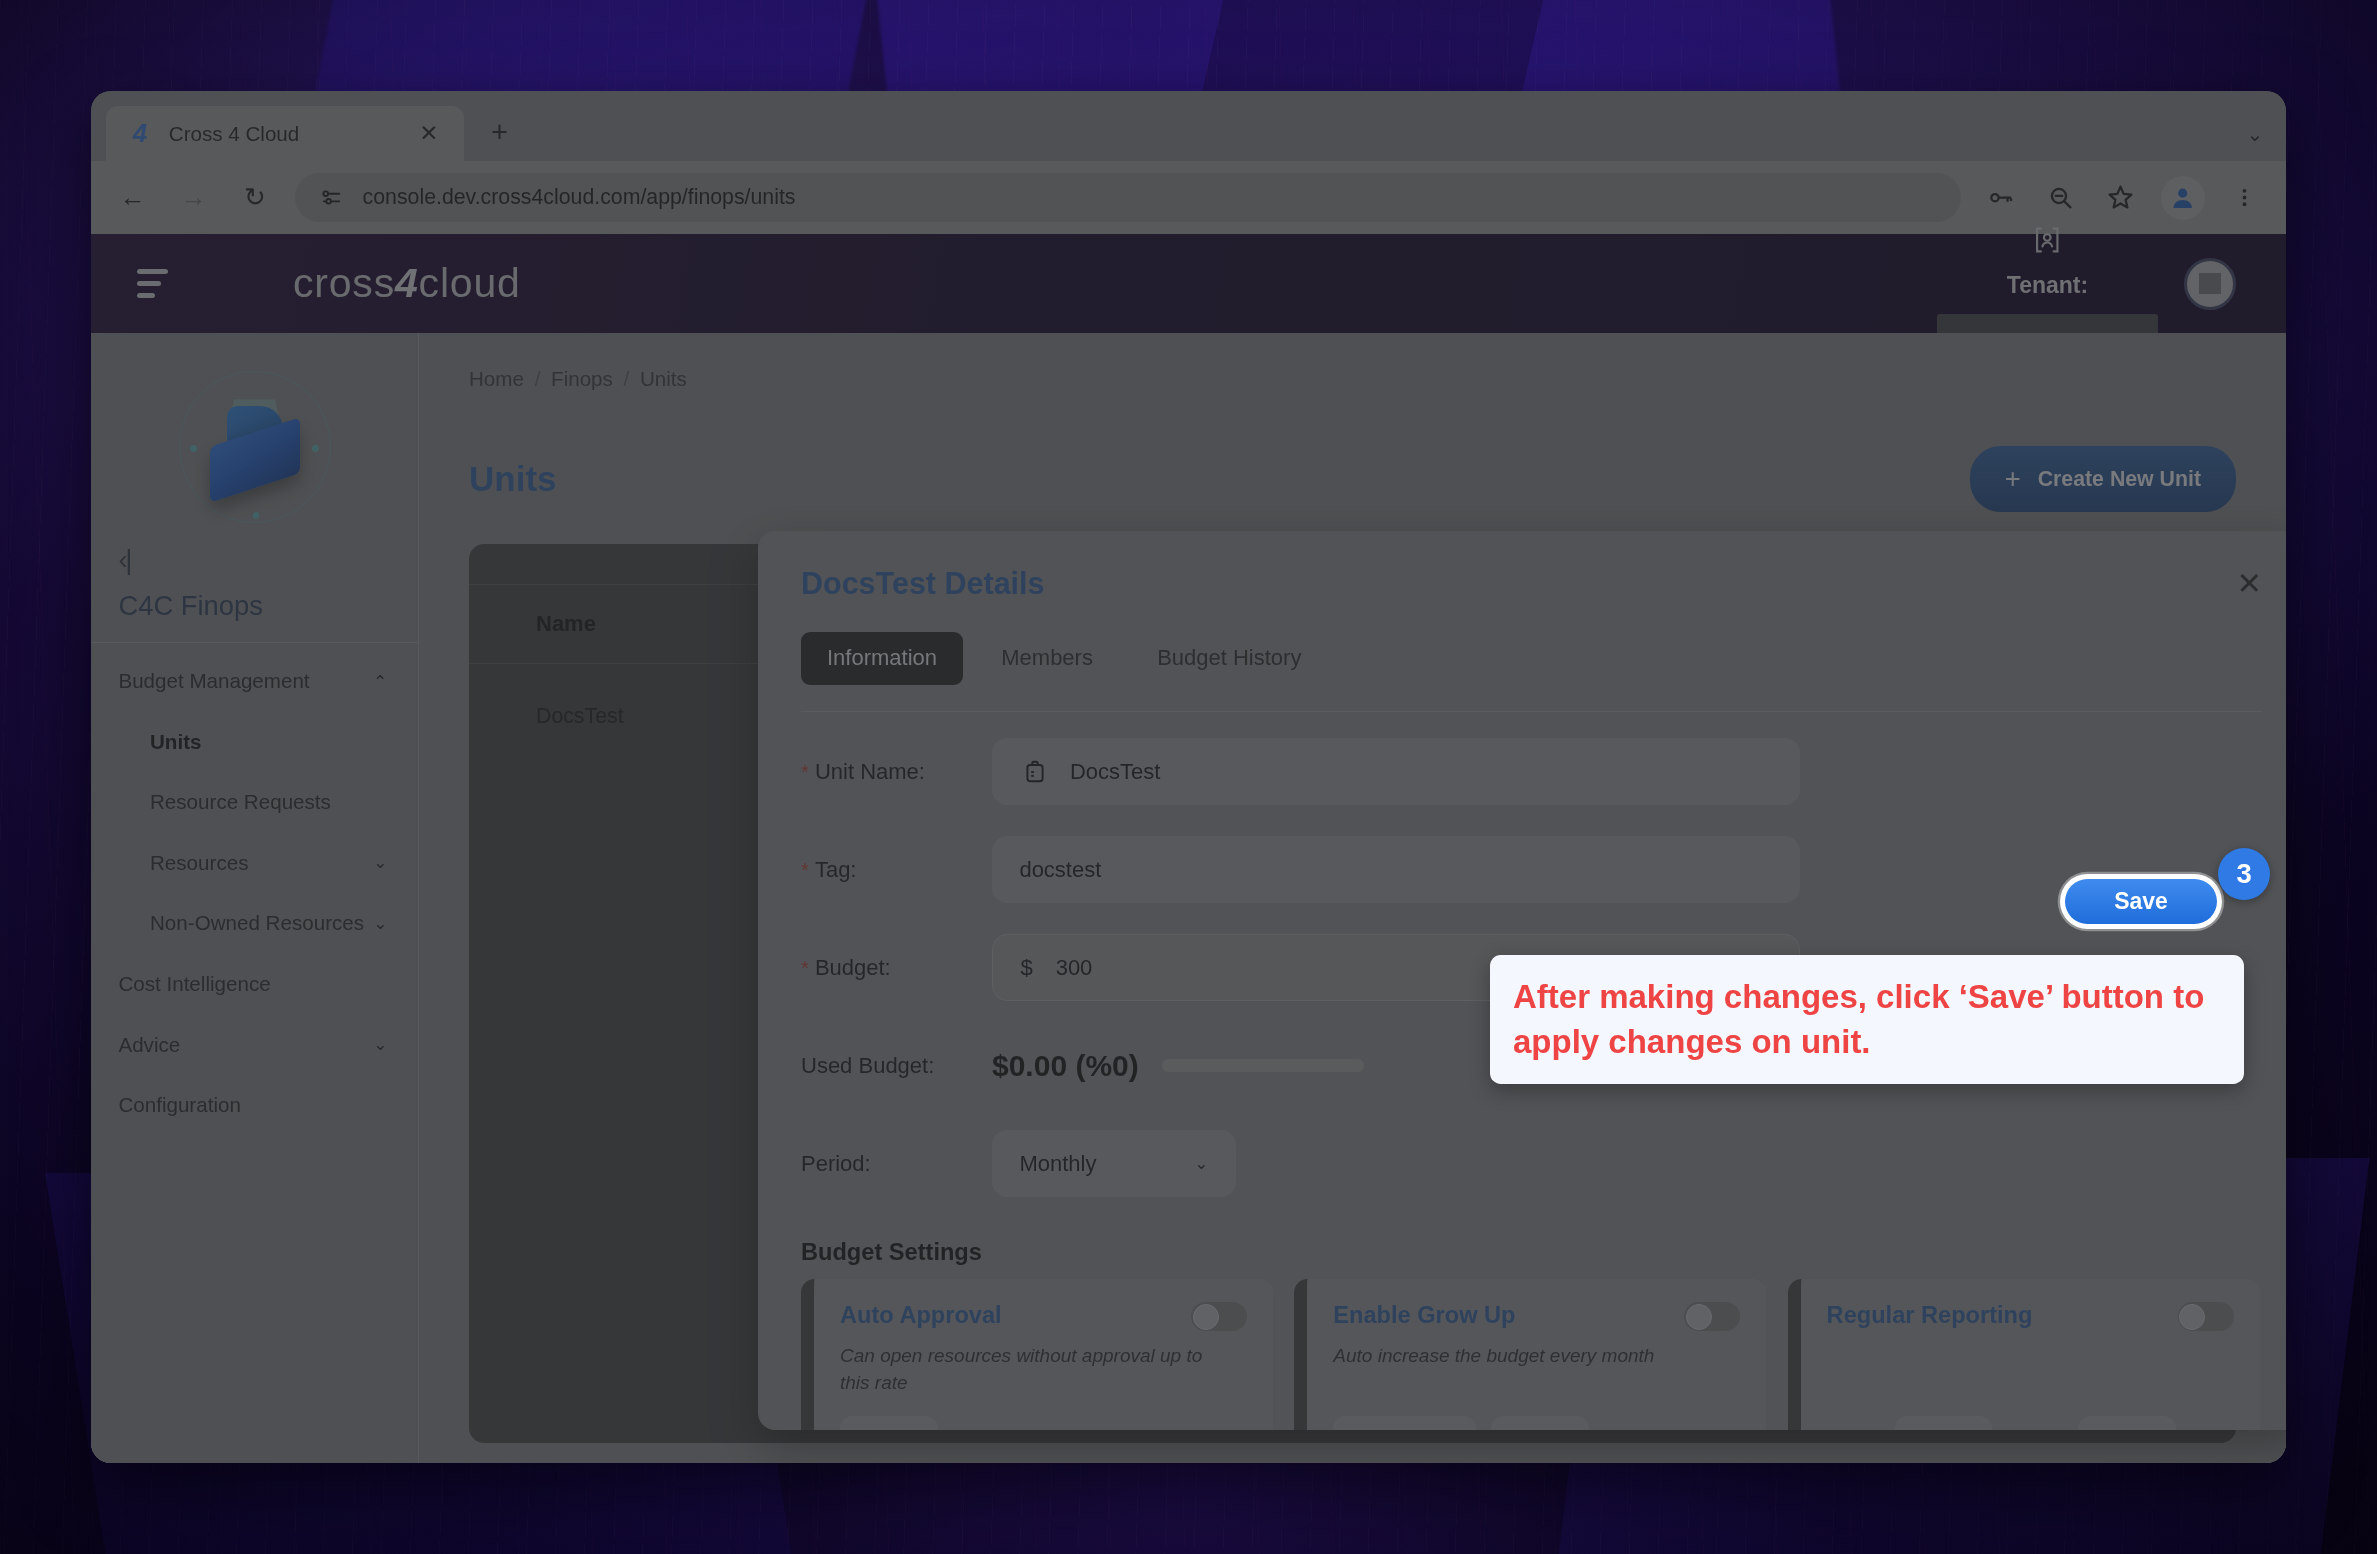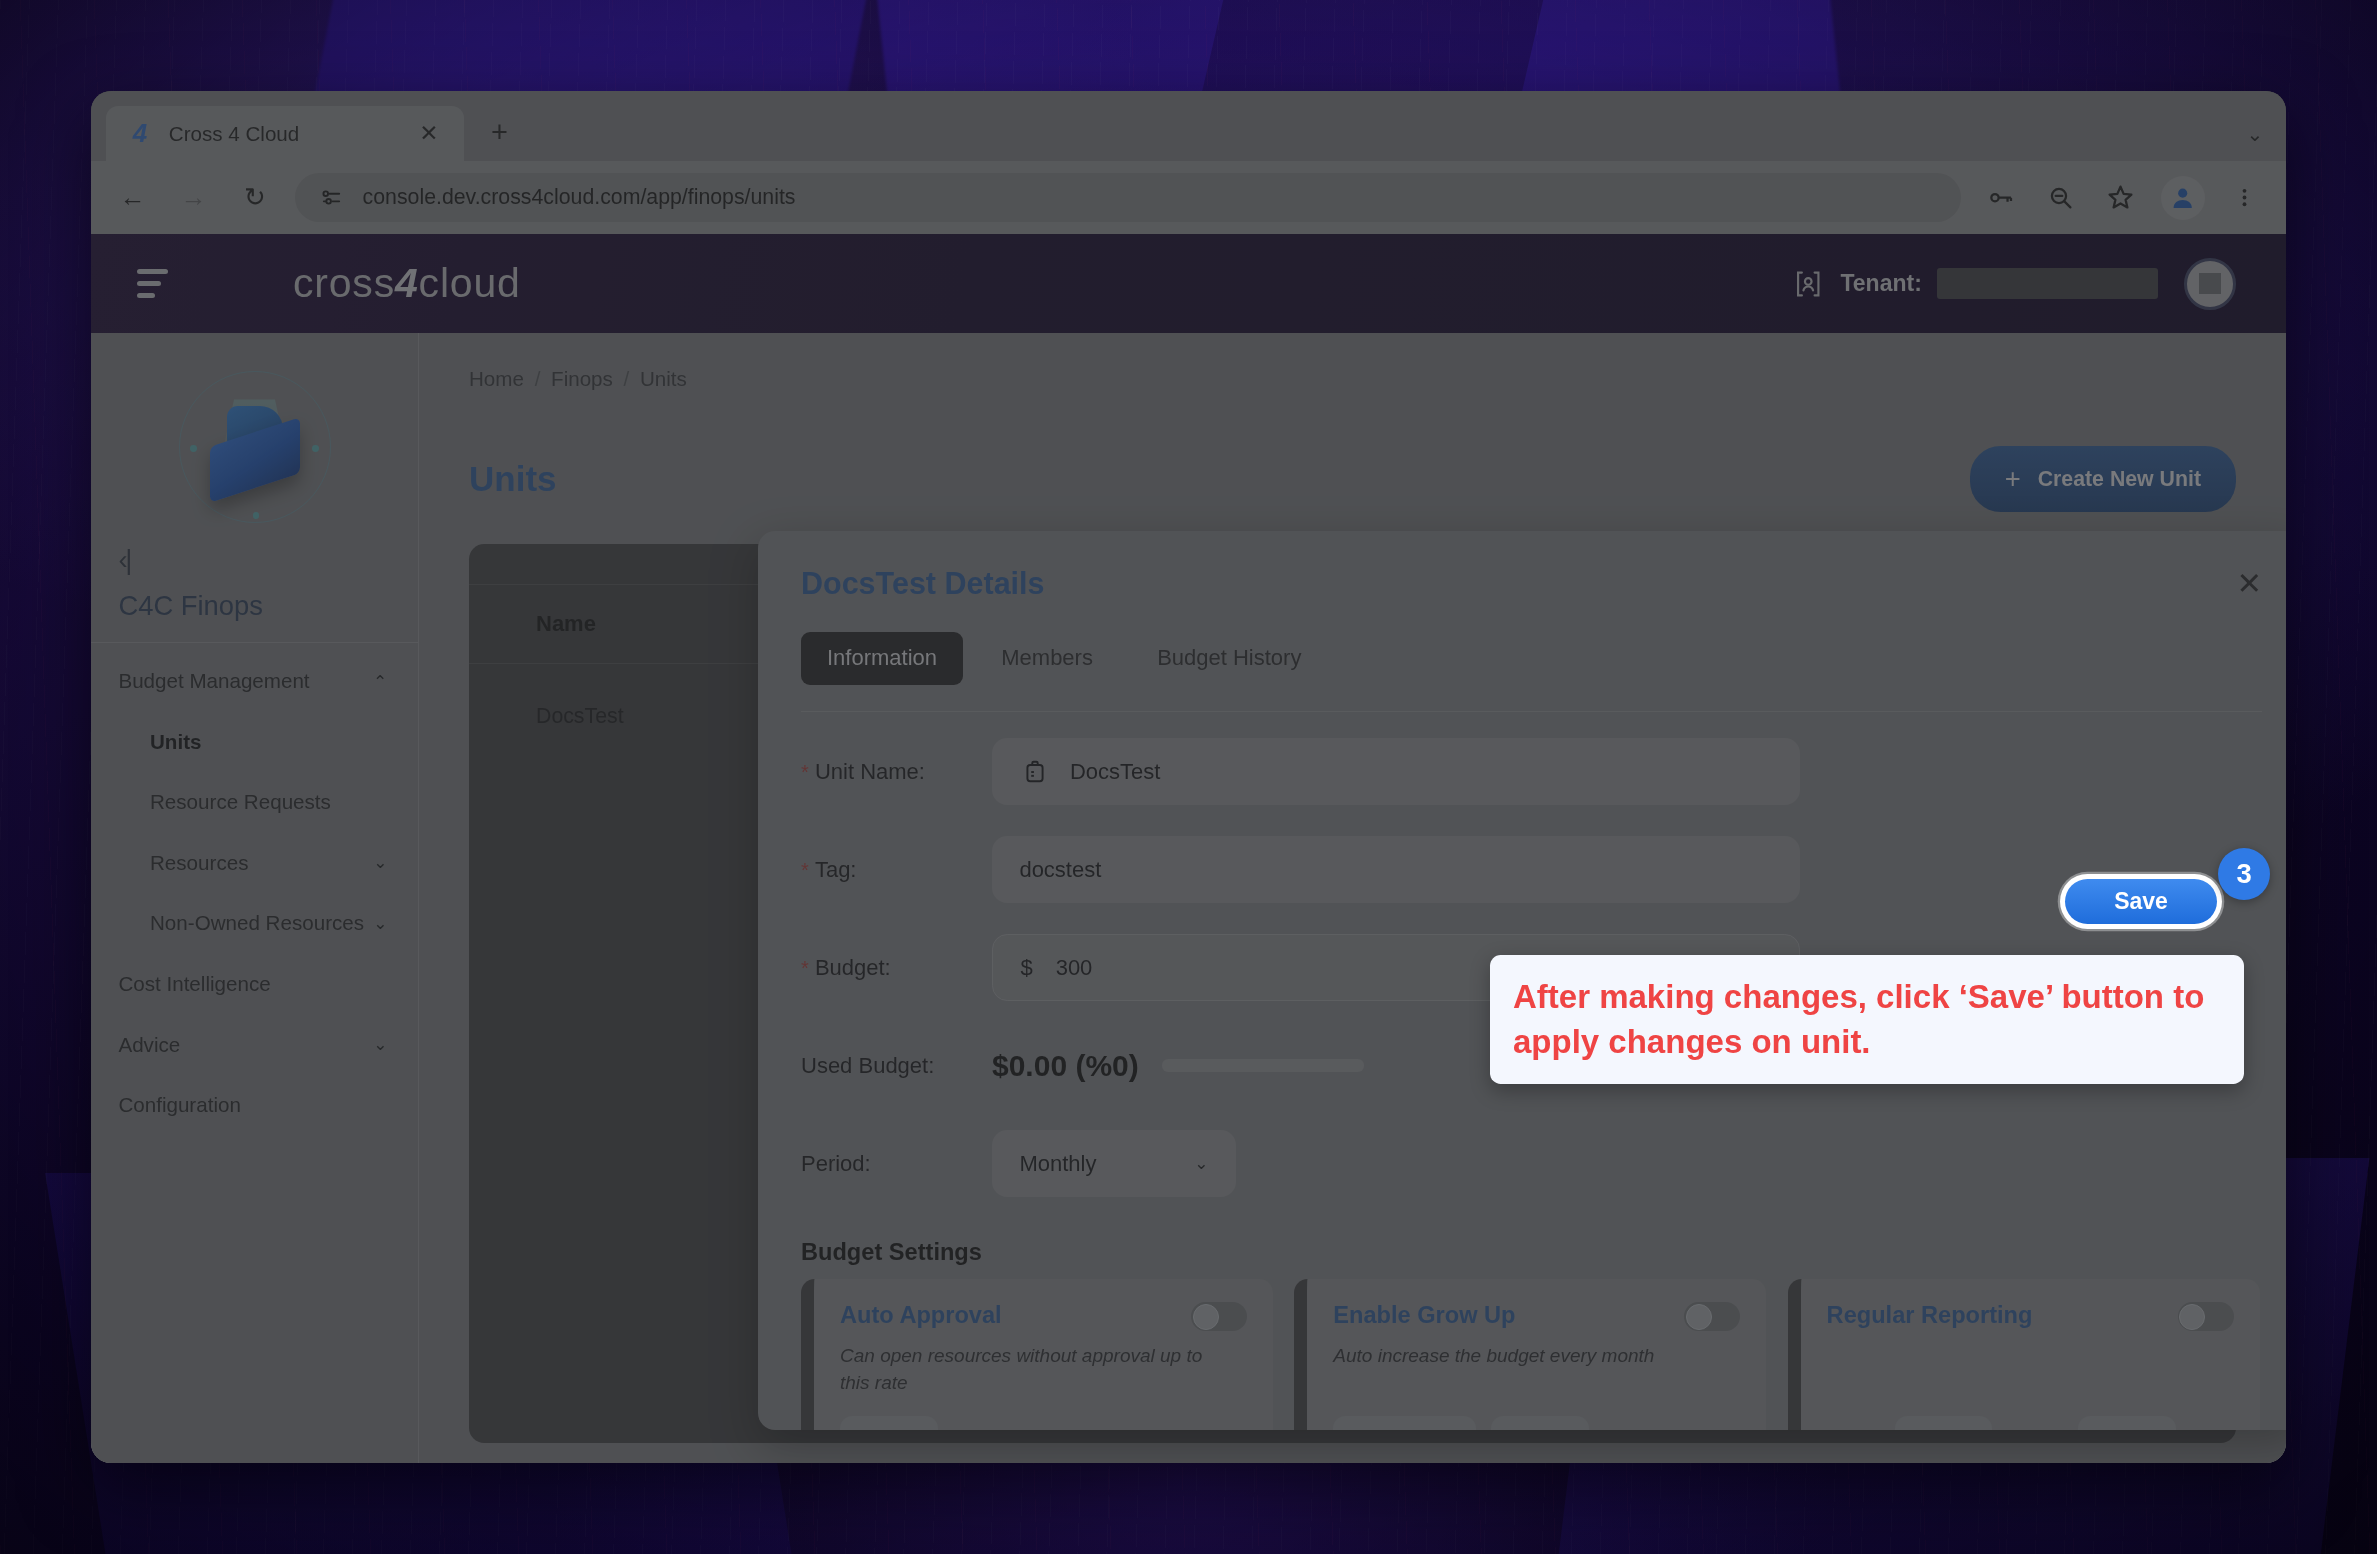--- a/index.html
+++ b/index.html
@@ -164,21 +164,21 @@
   .hamburger span:nth-child(2){ width: 24.4px; }
   .hamburger span:nth-child(3){ width: 18.3px; }
   .brand {
     margin-left: 122px;
     font-size: 41px; letter-spacing: 0.8px;
     color: #9b9da3; font-weight: 300;
     display: flex; align-items: flex-end;
   }
   .brand b { font-weight: 600; font-style: italic; color: #a9abb1; }
   .hdr-right { margin-left: auto; display: flex; align-items: center; gap: 26px; }
-  .tenant-wrap { display: flex; align-items: center; gap: 15.2px; }
+  .tenant-wrap { display: flex; align-items: center; gap: 15.2px; flex-direction: column; }
   .tenant-icon {
     width: 34px; height: 35px; color: #9b9da3;
     display: flex; align-items: center; justify-content: center;
   }
   .tenant-label { font-size: 23px; font-weight: 700; color: #a6a8ae; }
   .tenant-value-redacted {
     width: 221px; height: 30.5px; border-radius: 3px; background: #3a3b40;
   }
   .hdr-avatar {
     width: 52px; height: 52px; border-radius: 50%;

